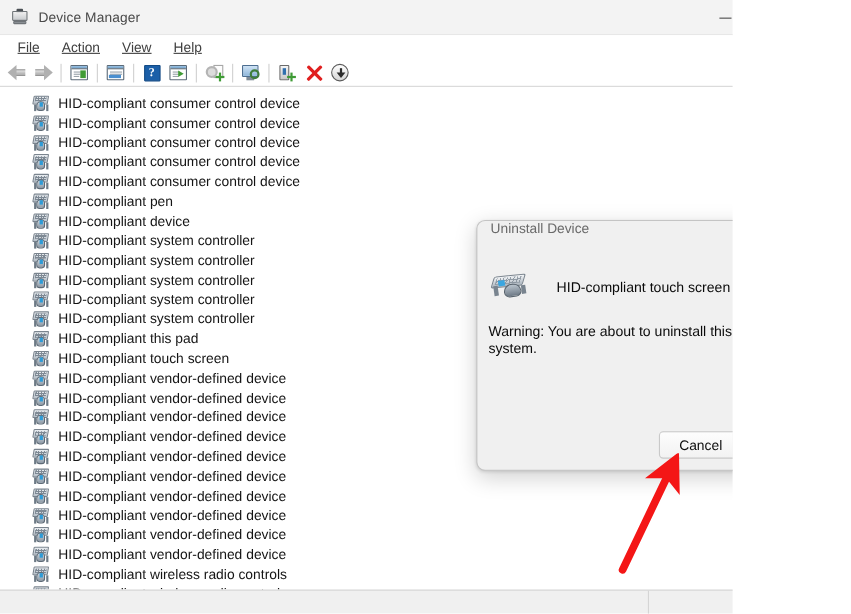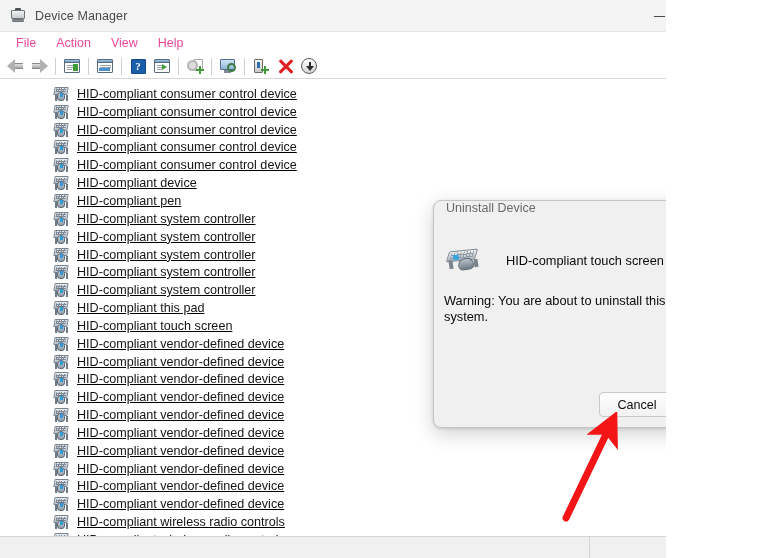--- a/index.html
+++ b/index.html
@@ -96,24 +96,25 @@
     position: absolute;
     top: 32px; left: 0;
     width: 774px; height: 22px;
     background: #ffffff;
     display: flex;
     align-items: center;
     padding-left: 6px;
   }
   .menu-item {
     font-size: 12.5px;
-    color: #ec4899;
+    color: #404040;
     padding: 2px 10px;
     line-height: 16px;
     white-space: nowrap;
+    text-decoration: underline;
   }
 
   
   .toolbar {
     position: absolute;
     top: 54px; left: 0;
     width: 774px; height: 25px;
     background: #ffffff;
     border-bottom: 1px solid #d7d7d7;
     display: flex;
@@ -313,23 +314,22 @@
   }
   .tree {
     position: absolute;
     top: 5px; left: 0;
     width: 774px;
   }
   .tree-row {
     height: 17.85px;
     display: flex;
     align-items: center;
-    padding-left: 54px;
+    padding-left: 30px;
     white-space: nowrap;
-    text-decoration: underline;
   }
   .hid-icon {
     width: 17px; height: 14px;
     position: relative;
     flex: none;
     margin-right: 6px;
   }
   .hid-kb {
     position: absolute; left: 0; top: 0;
     width: 14px; height: 8px;
@@ -713,32 +713,32 @@
         </div>
         <div class="tree-row">
           <div class="hid-icon">
             <div class="hid-kb"></div>
             <div class="hid-keys"></div>
             <div class="hid-leg-l"></div>
             <div class="hid-leg-r"></div>
             <div class="hid-mouse"></div>
             <div class="hid-mbtn"></div>
           </div>
+          <div class="tree-label">HID-compliant pen</div>
+        </div>
+        <div class="tree-row">
+          <div class="hid-icon">
+            <div class="hid-kb"></div>
+            <div class="hid-keys"></div>
+            <div class="hid-leg-l"></div>
+            <div class="hid-leg-r"></div>
+            <div class="hid-mouse"></div>
+            <div class="hid-mbtn"></div>
+          </div>
           <div class="tree-label">HID-compliant device</div>
-        </div>
-        <div class="tree-row">
-          <div class="hid-icon">
-            <div class="hid-kb"></div>
-            <div class="hid-keys"></div>
-            <div class="hid-leg-l"></div>
-            <div class="hid-leg-r"></div>
-            <div class="hid-mouse"></div>
-            <div class="hid-mbtn"></div>
-          </div>
-          <div class="tree-label">HID-compliant pen</div>
         </div>
         <div class="tree-row">
           <div class="hid-icon">
             <div class="hid-kb"></div>
             <div class="hid-keys"></div>
             <div class="hid-leg-l"></div>
             <div class="hid-leg-r"></div>
             <div class="hid-mouse"></div>
             <div class="hid-mbtn"></div>
           </div>

